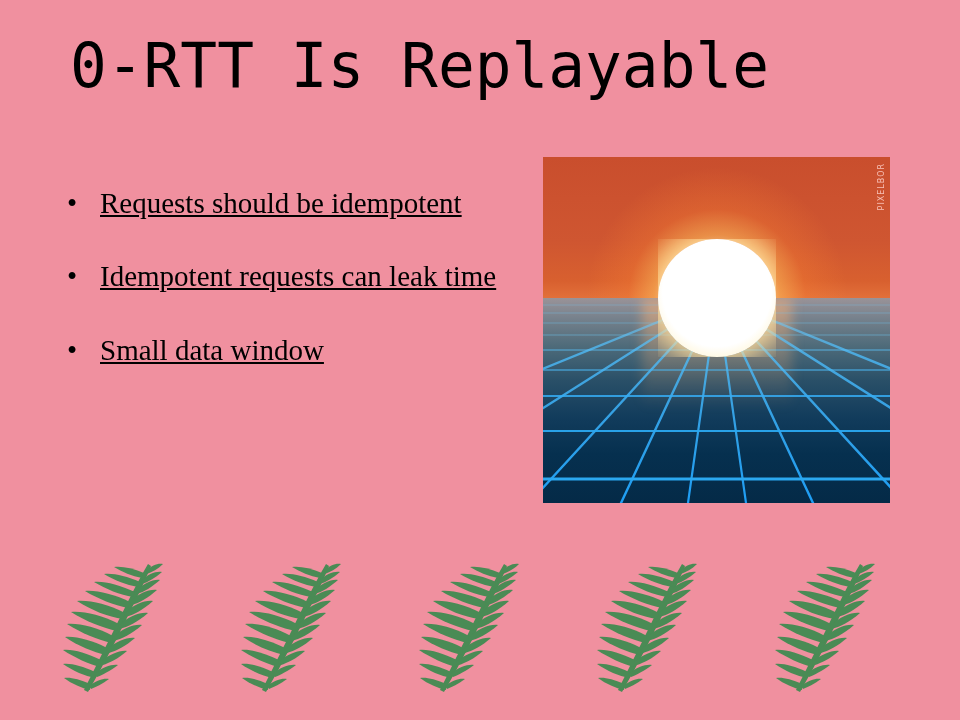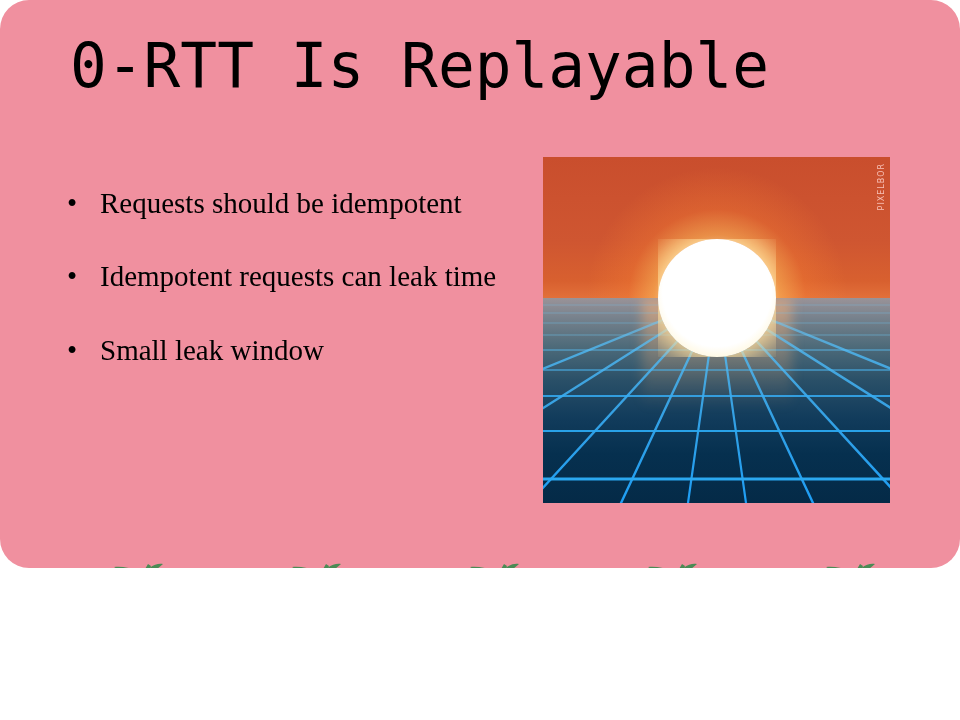--- a/index.html
+++ b/index.html
@@ -4,25 +4,24 @@
 <title>Slide</title>
 <style>
   html, body {
     margin: 0;
     padding: 0;
     background: #ffffff;
   }
   #slide {
     position: relative;
     width: 960px;
-    height: 568px;
+    height: 720px;
     overflow: hidden;
     background: #f0909f;
     font-family: "Liberation Serif", "DejaVu Serif", serif;
-    border-radius: 29px;
   }
 
   
   #slide-title {
     position: absolute;
     left: 70px;
     top: 34px;
     width: 830px;
     font-family: "DejaVu Sans Mono", "Liberation Mono", monospace;
     font-size: 63px;
@@ -53,21 +52,21 @@
   }
   .bullet-item:last-child { margin-bottom: 0; }
   .bullet-dot {
     position: absolute;
     left: 5px;
     top: 0px;
     font-size: 29px;
     line-height: 1.22;
     color: #000000;
   }
-  .bullet-text { display: block; }
+  .bullet-text { display: block; text-decoration: underline; }
 
   
   #synthwave-image {
     position: absolute;
     left: 543px;
     top: 157px;
     width: 347px;
     height: 346px;
     overflow: hidden;
     background: #cc5230;
@@ -184,21 +183,21 @@
       <span class="bullet-text">Requests should be idempotent</span>
     </div>
 
     <div class="bullet-item">
       <span class="bullet-dot">•</span>
       <span class="bullet-text">Idempotent requests can leak time</span>
     </div>
 
     <div class="bullet-item">
       <span class="bullet-dot">•</span>
-      <span class="bullet-text">Small leak window</span>
+      <span class="bullet-text">Small data window</span>
     </div>
 
   </div>
 
   <div id="synthwave-image">
     <div class="sky"></div>
     <div class="sun-glow"></div>
     <div class="ground">
       <div class="ground-sunstripe"></div>
     </div>

